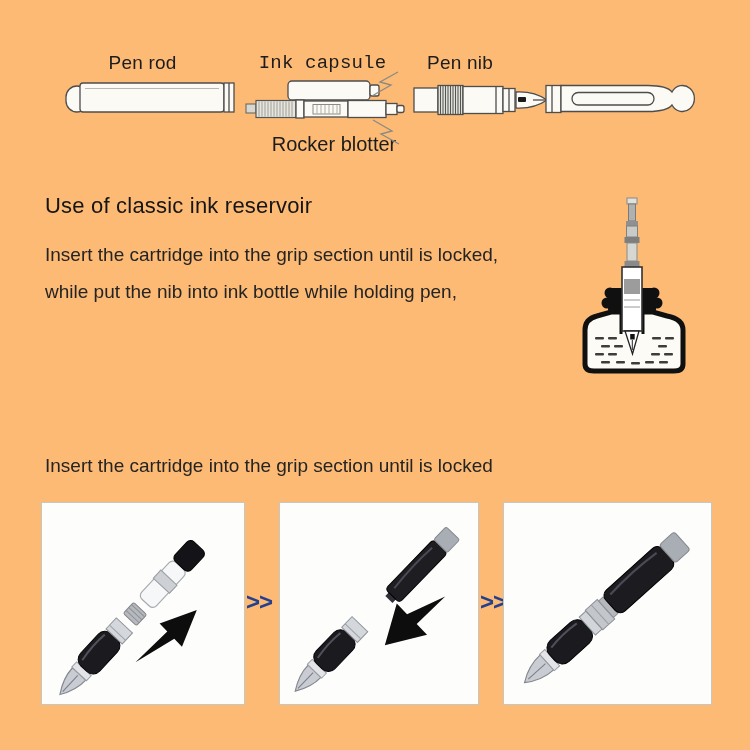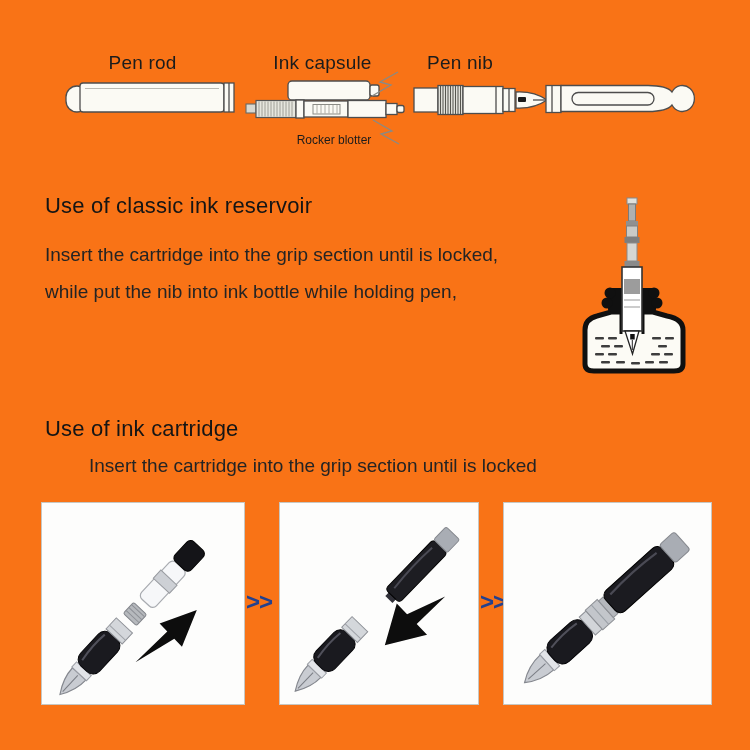--- a/index.html
+++ b/index.html
@@ -1,37 +1,37 @@
 <!DOCTYPE html>
 <html><head>
 <meta charset="utf-8">
 <style>
   html,body{margin:0;padding:0;}
   body{width:750px;height:750px;overflow:hidden;font-family:"Liberation Sans",sans-serif;}
-  .page{position:relative;width:750px;height:750px;background:#f97316;}
+  .page{position:relative;width:750px;height:750px;background:#fdba74;}
   .part-label{position:absolute;top:52px;font-size:19px;color:#1c1c1c;text-align:center;letter-spacing:.2px;}
-  .rocker-label{position:absolute;top:133px;font-size:12px;color:#1c1c1c;text-align:center;}
+  .rocker-label{position:absolute;top:133px;font-size:20px;color:#1c1c1c;text-align:center;}
   .diagram{position:absolute;left:0;top:48px;width:750px;height:122px;}
   .heading{position:absolute;left:45px;font-size:22px;font-weight:normal;color:#151515;letter-spacing:.2px;}
   .bodytext{position:absolute;left:45px;font-size:19px;color:#242424;}
   .para-line{height:37px;}
   .bottle{position:absolute;left:575px;top:196px;width:125px;height:182px;}
   .photo{position:absolute;top:502px;height:203px;background:#fdfdfc;border:1px solid #c7c7c2;box-sizing:border-box;}
   .photo svg{width:100%;height:100%;display:block;}
   .sep{position:absolute;top:588px;font-size:24px;font-weight:bold;color:#24418e;letter-spacing:-1px;}
   svg .ln{stroke:#4d4d4d;stroke-width:1.3;fill:none;}
   svg .pc{stroke:#4d4d4d;stroke-width:1.3;fill:#fbfaf4;}
 </style>
 </head>
 <body>
 
 <div class="page">
 
   <div class="part-label" style="left:65px;width:155px;">Pen rod</div>
-  <div class="part-label" style="left:245px;width:155px;">Ink capsule</div>
+  <div class="part-label" style="left:245px;width:155px;font-family:Liberation Mono, monospace;">Ink capsule</div>
   <div class="part-label" style="left:399px;width:122px;">Pen nib</div>
   <div class="rocker-label" style="left:255px;width:158px;">Rocker blotter</div>
 
   <svg class="diagram" viewBox="0 0 750 122">
 
     <g>
       <rect class="pc" x="66" y="38" width="22" height="26" rx="11"></rect>
       <rect class="pc" x="80" y="35" width="144" height="29" rx="3"></rect>
       <line x1="85" y1="40.5" x2="219" y2="40.5" stroke="#b9b9b2" stroke-width="1"></line>
       <rect class="pc" x="224" y="35" width="10" height="29"></rect>
@@ -124,22 +124,21 @@
       <rect x="47" y="71" width="20" height="64" fill="#ffffff" stroke="#333" stroke-width="1.6"></rect>
       <rect x="49" y="83" width="16" height="15" fill="#9c9c9c"></rect>
       <line x1="49" y1="104" x2="65" y2="104" stroke="#999" stroke-width="1"></line>
       <line x1="49" y1="111" x2="65" y2="111" stroke="#999" stroke-width="1"></line>
       <path d="M50,135 L64,135 L57.5,158 Z" fill="#ffffff" stroke="#222" stroke-width="1.3"></path>
       <rect x="55.2" y="138" width="4.5" height="5.5" fill="#111"></rect>
       <line x1="57.3" y1="144" x2="57.3" y2="154" stroke="#222" stroke-width="1"></line>
     </g>
   </svg>
 
-  <div class="heading" style="top:416px;">Use of ink cartridge</div>
-  <div class="bodytext" style="top:455px;width:560px;margin-left:44px;">Insert the cartridge into the grip section until is locked</div>
+  <div class="bodytext" style="top:455px;width:560px;">Insert the cartridge into the grip section until is locked</div>
 
   <div class="photo" style="left:41px;width:204px;">
     <svg viewBox="0 0 200 200">
       <g transform="translate(16,192) rotate(-47)">
         <path d="M2,0 Q16,-9 30,-9 L30,9 Q16,9 2,0 Z" fill="#c9ccd2" stroke="#84878e" stroke-width="1.2"></path>
         <path d="M6,0 H28" stroke="#7a7d84" stroke-width="1" fill="none"></path>
         <rect x="30" y="-10" width="7" height="20" fill="#e2e4e8" stroke="#9a9da4" stroke-width="1"></rect>
         <rect x="37" y="-13" width="44" height="26" rx="9" fill="#1a1a1f" stroke="#050508" stroke-width="1"></rect>
         <path d="M42,-7 Q60,-10 76,-8" stroke="#50505a" stroke-width="2" fill="none"></path>
         <rect x="81" y="-11" width="15" height="22" fill="#d4d7db" stroke="#8f9298" stroke-width="1"></rect>

